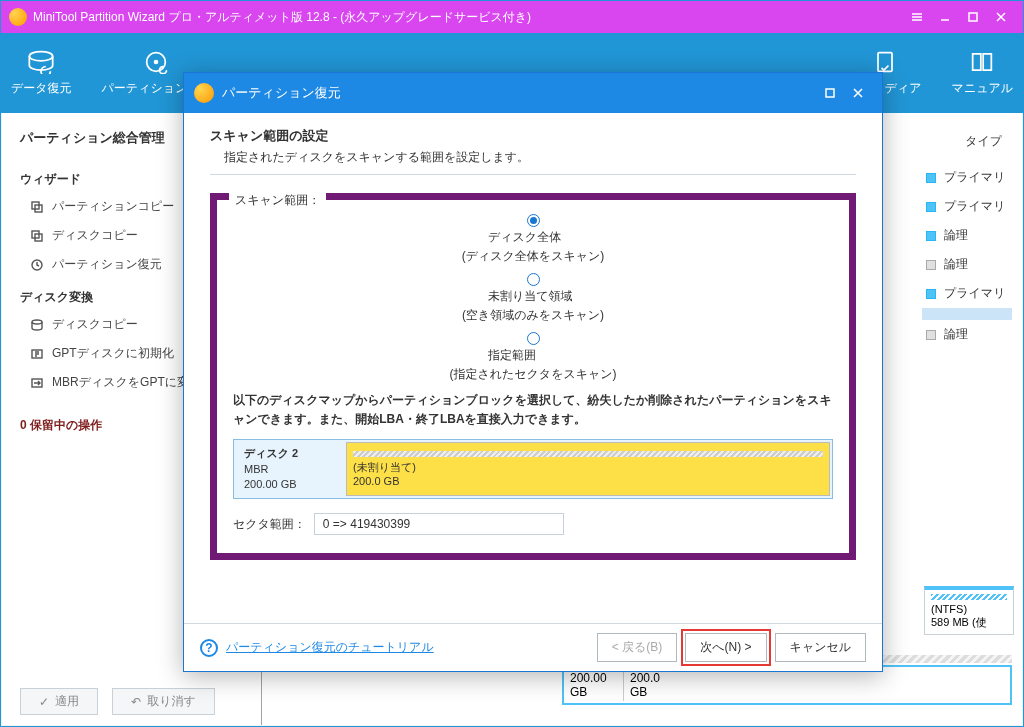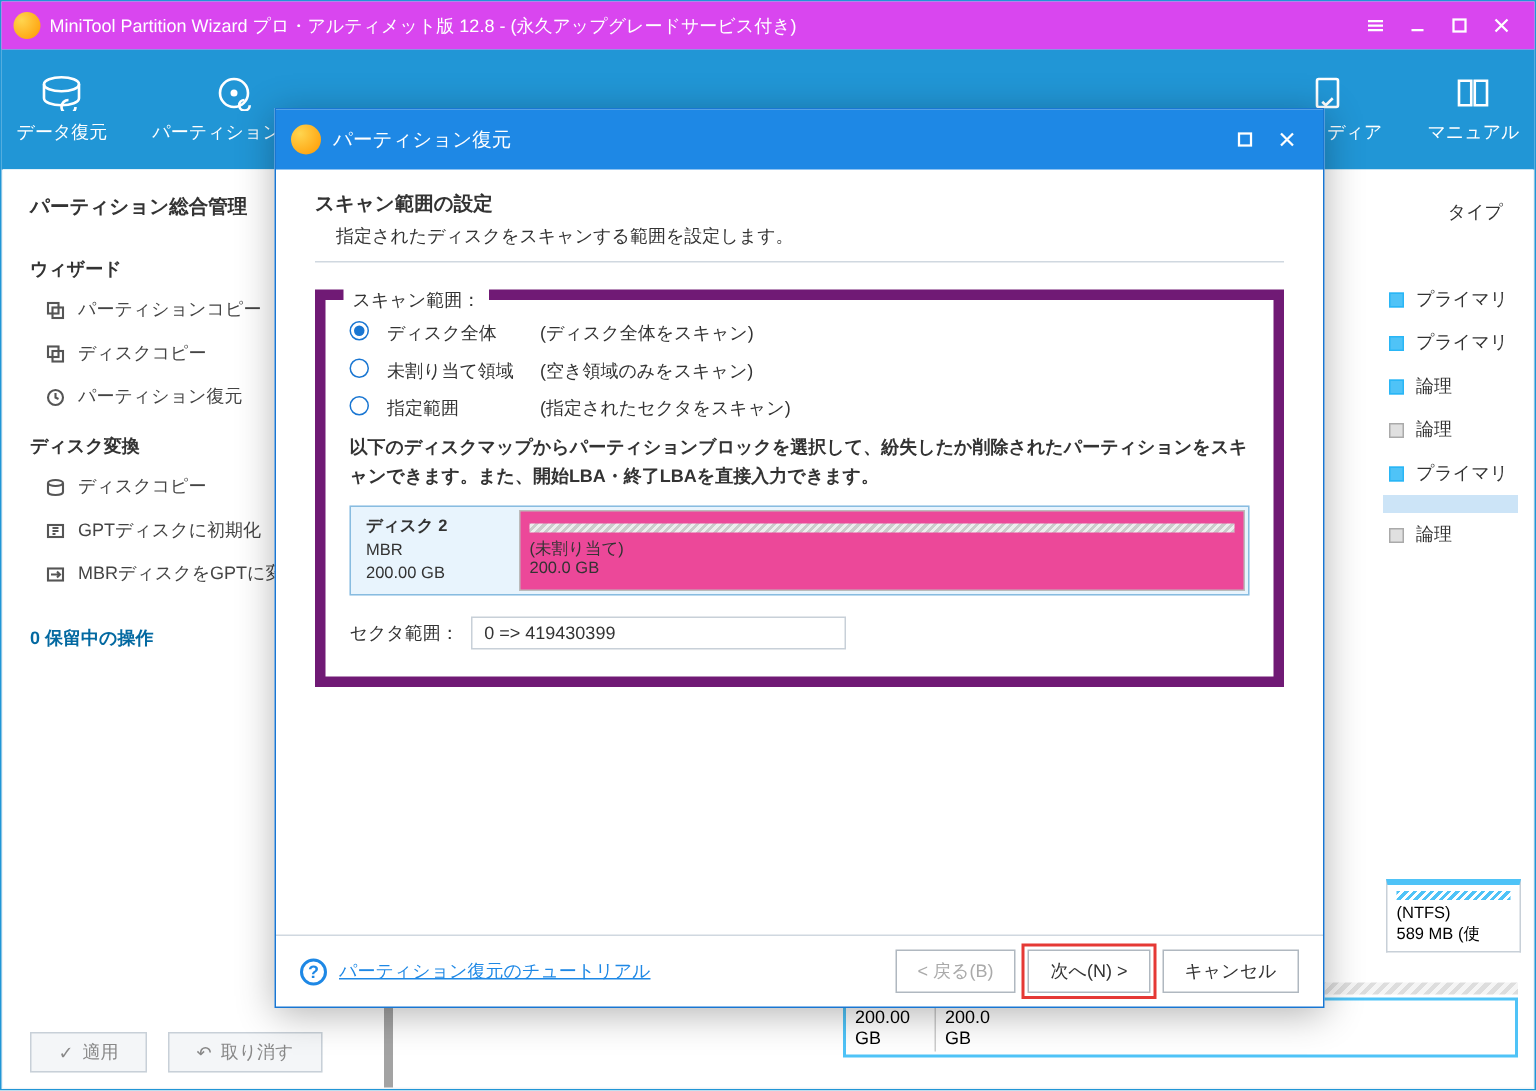--- a/index.html
+++ b/index.html
@@ -16,35 +16,35 @@
 
 
 .toolbar { height: 80px; background: #2196d6; display: flex; align-items: center; padding: 0 10px; gap: 30px; color: #fff; }
 .tool-item { display: flex; flex-direction: column; align-items: center; font-size: 12px; gap: 6px; cursor: pointer; }
 .tool-icon { width: 28px; height: 24px; }
 .tool-icon svg { width: 100%; height: 100%; }
 .tool-spacer { flex: 1; }
 
 
 .content { display: flex; position: absolute; top: 112px; left: 1px; right: 1px; bottom: 1px; background: #fff; }
-.sidebar { width: 260px; background: #fff; border-right: 6px solid #a3a3a3; padding: 8px 0; overflow: hidden; }
+.sidebar { width: 260px; background: #fff; border-right: 1px solid #a3a3a3; padding: 8px 0; overflow: hidden; }
 .sidebar-header { font-size: 13px; font-weight: bold; padding: 8px 18px 14px; color: #333; }
 .sidebar-section { padding: 4px 18px; font-size: 12px; color: #333; font-weight: bold; margin-top: 6px; }
 .sidebar-item { display: flex; align-items: center; padding: 6px 18px 6px 28px; font-size: 12px; color: #444; gap: 8px; cursor: pointer; }
 .sidebar-item .mini-icon { width: 14px; height: 14px; flex-shrink: 0; }
 .sidebar-item .mini-icon svg { width: 100%; height: 100%; stroke: #555; fill: none; stroke-width: 1.4; }
-.pending-ops { padding: 10px 18px; font-size: 12px; font-weight: bold; color: #0369a1; margin-top: 10px; }
+.pending-ops { padding: 10px 18px; font-size: 12px; font-weight: bold; color: #7f1d1d; margin-top: 10px; }
 
 .bottom-buttons { position: absolute; bottom: 10px; left: 18px; display: flex; gap: 14px; }
 .btn-small { border: 1px solid #c8d0d8; background: #f4f6f8; padding: 4px 18px; font-size: 12px; color: #888; display: flex; align-items: center; gap: 6px; }
 
 
 .right-panel { flex: 1; position: relative; }
 .col-header { position: absolute; top: 20px; right: 20px; font-size: 12px; color: #333; }
-.part-list { position: absolute; top: 72px; right: 10px; width: 90px; }
+.part-list { position: absolute; top: 50px; right: 10px; width: 90px; }
 .part-row { display: flex; align-items: center; gap: 8px; padding: 6px 4px; font-size: 12px; color: #333; }
 .part-row.selected { background: #cce4f7; }
 .part-square { width: 10px; height: 10px; border: 1px solid #888; }
 .part-square.blue { background: #4fc3f7; border-color: #29b6f6; }
 .part-square.gray { background: #e0e0e0; border-color: #aaa; }
 
 .ntfs-box { position: absolute; bottom: 90px; right: 8px; width: 90px; border: 1px solid #c8d0d8; border-top: 4px solid #4fc3f7; padding: 4px 6px; font-size: 11px; background: #fff; }
 .disk-bar-bottom { position: absolute; bottom: 20px; left: 300px; right: 10px; height: 40px; border: 2px solid #4fc3f7; background: #fff; display: flex; align-items: center; font-size: 12px; }
 .disk-bar-bottom .seg1 { width: 60px; padding: 2px 6px; border-right: 1px solid #ccc; }
 .disk-bar-bottom .seg2 { width: 40px; padding: 2px 6px; }
@@ -55,30 +55,30 @@
 .modal { position: absolute; left: 183px; top: 72px; width: 700px; height: 600px; background: #fff; border: 1px solid #1976d2; box-shadow: 0 4px 24px rgba(0,0,0,0.3); display: flex; flex-direction: column; }
 .modal-titlebar { height: 40px; background: #1e88e5; color: #fff; display: flex; align-items: center; padding: 0 10px; font-size: 13px; }
 .modal-titlebar .icon { width: 20px; height: 20px; margin-right: 8px; background: radial-gradient(circle at 30% 30%, #ffd54f, #ff9800); border-radius: 50%; }
 .modal-titlebar .title { flex: 1; }
 .modal-content { flex: 1; padding: 14px 26px; font-size: 12px; color: #333; overflow: hidden; }
 .modal-heading { font-size: 13px; font-weight: bold; margin-bottom: 4px; }
 .modal-sub { margin-left: 14px; margin-bottom: 8px; }
 .modal-hr { border: none; border-top: 1px solid #d0d8e0; margin: 8px 0 18px; }
 .fieldset { border: 7px solid #701a75; padding: 14px 16px 18px; position: relative; }
 .fieldset-legend { position: absolute; top: -8px; left: 12px; background: #fff; padding: 0 6px; font-size: 12px; }
-.radio-row { display: flex; gap: 12px; margin-bottom: 8px; }
+.radio-row { display: flex; align-items: center; gap: 2px; margin-bottom: 8px; flex-direction: column; }
 .radio { width: 13px; height: 13px; border: 1px solid #1976d2; border-radius: 50%; position: relative; flex-shrink: 0; }
 .radio.checked::after { content: ""; position: absolute; inset: 2px; background: #1976d2; border-radius: 50%; }
 .radio-label { width: 90px; }
 .radio-desc { color: #333; }
 .desc-text { margin-top: 2px; line-height: 1.6; font-weight: bold; }
 .disk-map { margin-top: 10px; border: 1px solid #88bce0; background: #e8f4fd; padding: 2px; display: flex; height: 60px; }
 .disk-map-left { width: 110px; padding: 4px 8px; font-size: 11px; line-height: 1.4; }
 .disk-map-left .name { font-weight: bold; }
-.disk-map-right { flex: 1; border: 1px solid #bbb; background: #ec4899; padding: 2px 6px; font-size: 11px; display: flex; flex-direction: column; justify-content: center; }
+.disk-map-right { flex: 1; border: 1px solid #bbb; background: #fde047; padding: 2px 6px; font-size: 11px; display: flex; flex-direction: column; justify-content: center; }
 .disk-map-right .bar { height: 6px; background: repeating-linear-gradient(-45deg, #ccc, #ccc 2px, #eee 2px, #eee 4px); margin-bottom: 3px; }
 .sector-row { margin-top: 14px; display: flex; align-items: center; gap: 8px; }
 .sector-input { border: 1px solid #c8d0d8; padding: 3px 8px; width: 250px; font-size: 12px; background: #fff; }
 
 .modal-footer { height: 48px; border-top: 1px solid #d0d8e0; display: flex; align-items: center; padding: 0 16px; gap: 8px; }
 .help-icon { width: 18px; height: 18px; border: 2px solid #1e88e5; border-radius: 50%; color: #1e88e5; display: flex; align-items: center; justify-content: center; font-size: 12px; font-weight: bold; }
 .tutorial-link { color: #1e88e5; text-decoration: underline; font-size: 12px; }
 .footer-spacer { flex: 1; }
 .modal-btn { border: 1px solid #b0b8c0; background: #fff; padding: 5px 14px; font-size: 12px; cursor: pointer; color: #333; }
 .modal-btn.disabled { color: #aaa; }

